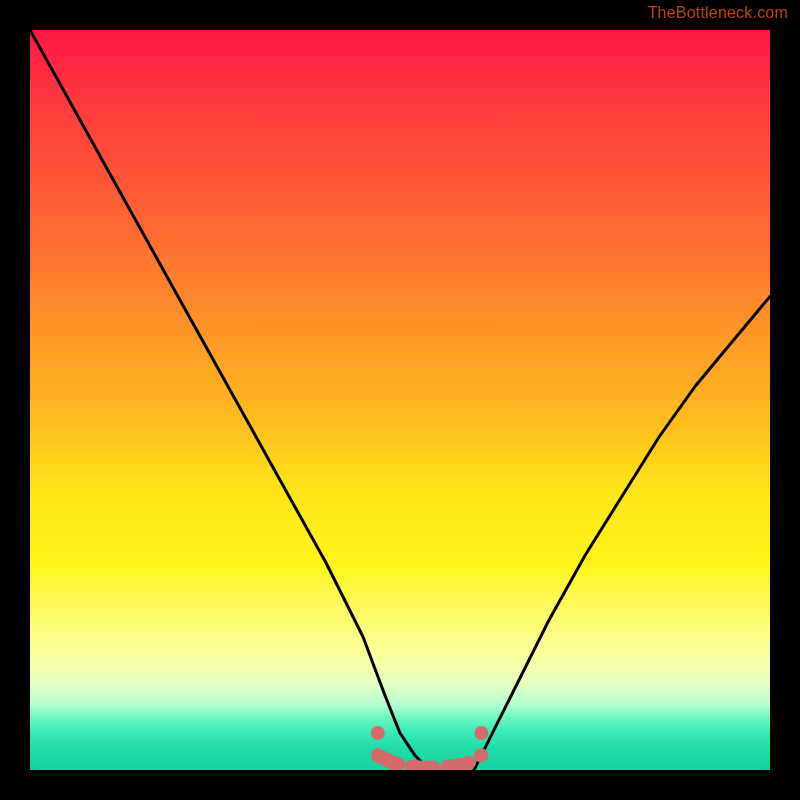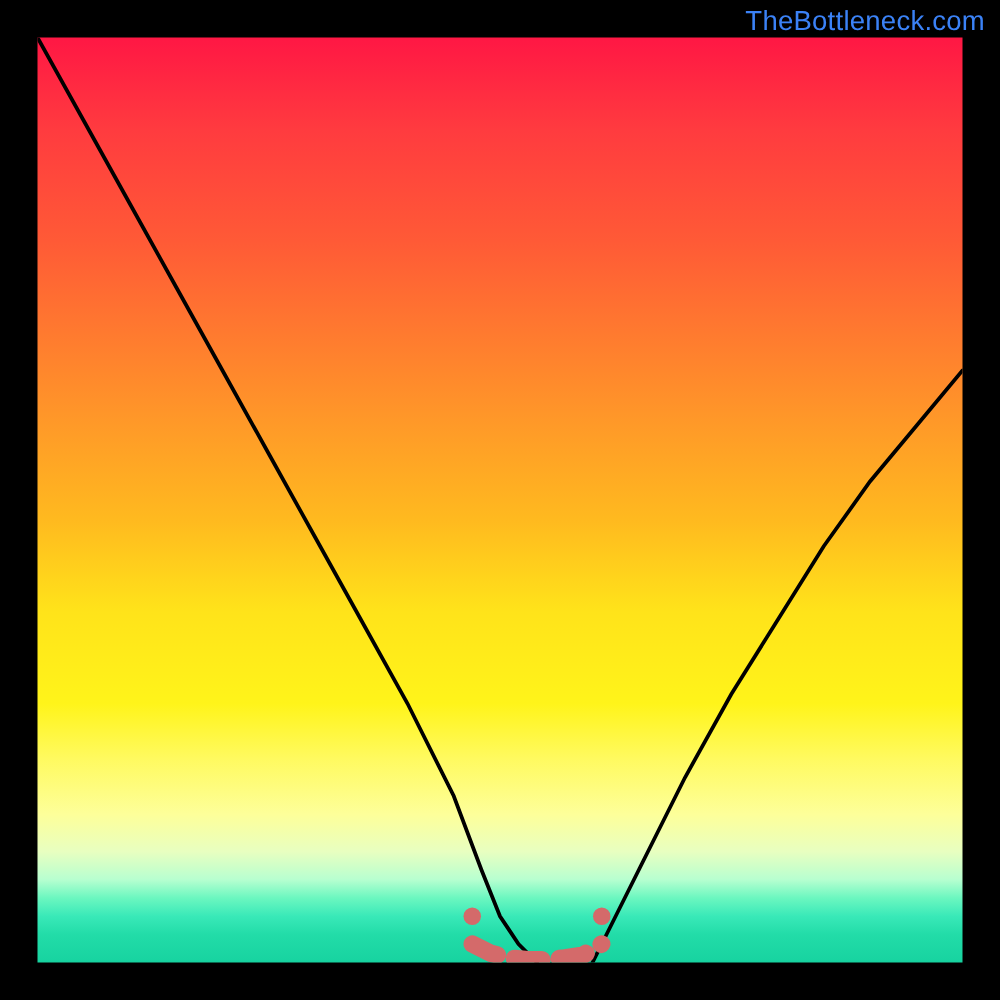--- a/index.html
+++ b/index.html
@@ -14,22 +14,22 @@
   .frame {
     position: relative;
     width: 800px;
     height: 800px;
     background: #000;
   }
   .attribution {
     position: absolute;
     top: 4px;
     right: 12px;
-    color: #3b82f6;
-    font-size: 22px;
+    color: #c2410c;
+    font-size: 16px;
     font-weight: 500;
     letter-spacing: 0.2px;
     z-index: 5;
   }
   .plot-area {
     position: absolute;
     left: 30px;
     top: 30px;
     width: 740px;
     height: 740px;

